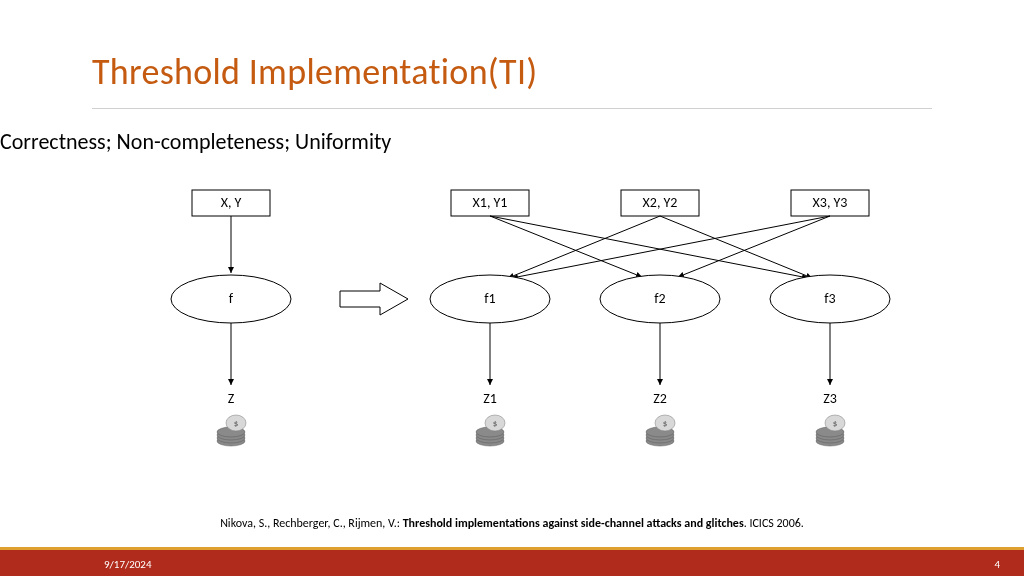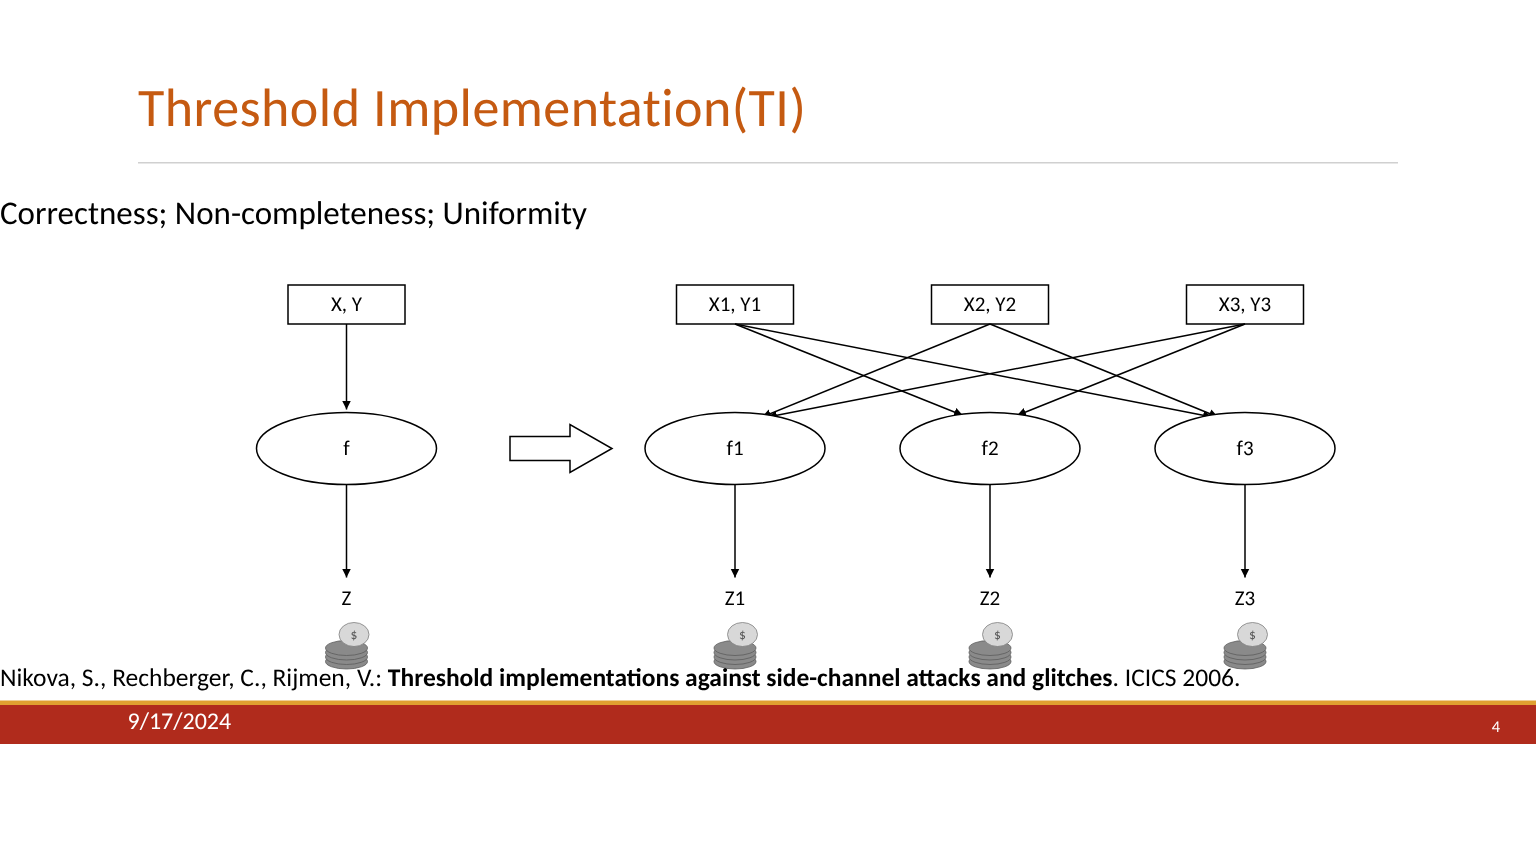--- a/index.html
+++ b/index.html
@@ -1,25 +1,25 @@
 <!DOCTYPE html>
 <html><head>
 <meta charset="utf-8">
 <style>
 html,body{margin:0;padding:0;width:1024px;height:576px;background:#fff;font-family:"Segoe UI",Calibri,Arial,sans-serif;overflow:hidden}
-.slide{position:relative;width:1024px;height:496px}
+.slide{position:relative;width:1024px;height:576px}
 .title{position:absolute;left:92px;top:50px;font-size:36px;font-weight:300;color:#C55A11;letter-spacing:0.3px}
 .title-rule{position:absolute;left:92px;top:108px;width:840px;height:1px;background:#d0d0d0}
 .subtitle{position:absolute;left:0;width:1024px;top:128px;font-size:22px;font-weight:400;color:#000}
 .svgwrap{position:absolute;left:0;top:165px;width:1024px;height:330px}
 .bottom-bar{position:absolute;left:0;bottom:0;width:1024px;height:26px;background:#B02B1C}
 .gold-line{position:absolute;left:0;bottom:26px;width:1024px;height:3px;background:#E0A030}
-.date{position:absolute;left:85px;bottom:5px;font-size:16px;color:#fff}
+.date{position:absolute;left:104px;bottom:5px;font-size:11px;color:#fff}
 .pagenum{position:absolute;right:24px;bottom:5px;font-size:11px;color:#fff}
-.citation{position:absolute;left:0;width:1024px;bottom:34px;text-align:left;font-size:17px;color:#000}
+.citation{position:absolute;left:0;width:1024px;bottom:46px;text-align:center;font-size:12px;color:#000}
 .box{fill:#fff;stroke:#000;stroke-width:1}
 .boxtxt{font-size:14px;text-anchor:middle;font-family:Calibri,Arial,sans-serif}
 .ell{fill:#fff;stroke:#000;stroke-width:1}
 .lbl{font-size:14px;text-anchor:middle;font-family:Calibri,Arial,sans-serif}
 .arrow{stroke:#000;stroke-width:1;fill:none}
 .bigarrow{fill:#fff;stroke:#000;stroke-width:1}
 .coin-stack{fill:#8a8a8a;stroke:#5a5a5a;stroke-width:0.5}
 .coin-face{fill:#d8d8d8;stroke:#7a7a7a;stroke-width:0.5}
 .coin-s{font-size:9px;text-anchor:middle;fill:#555}
 </style>

